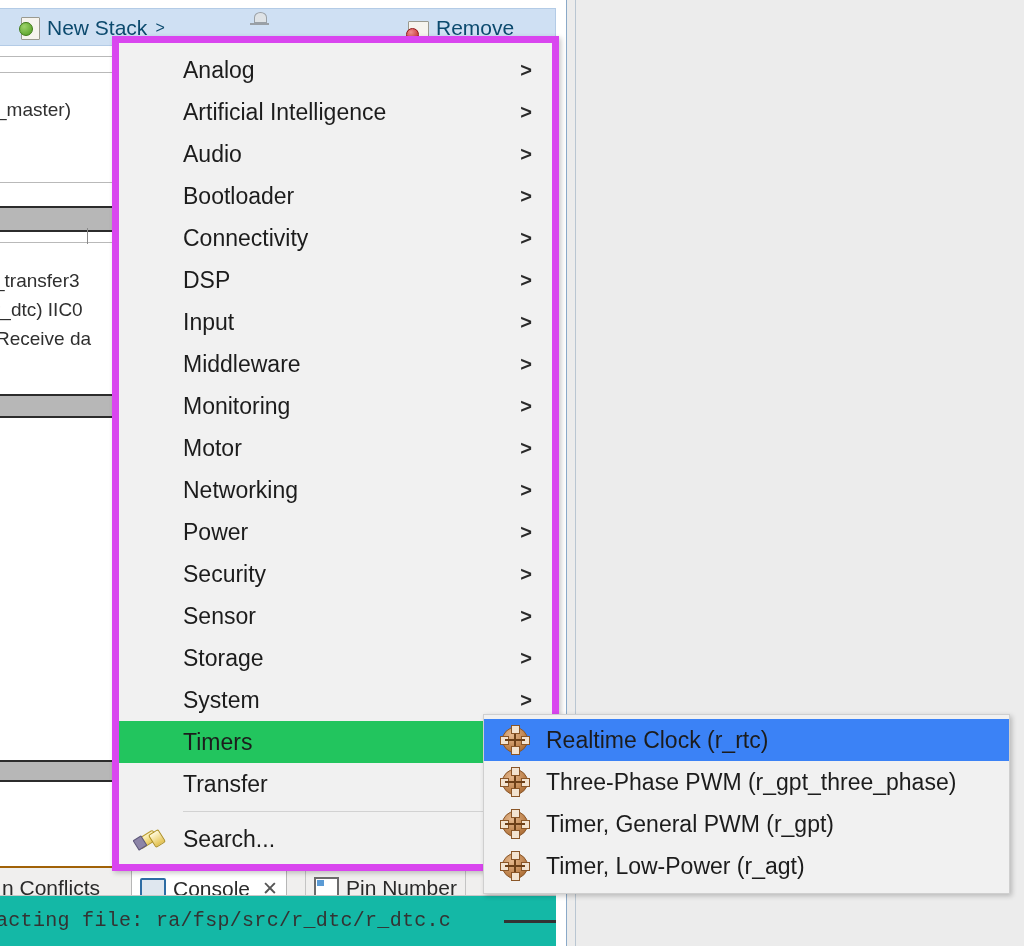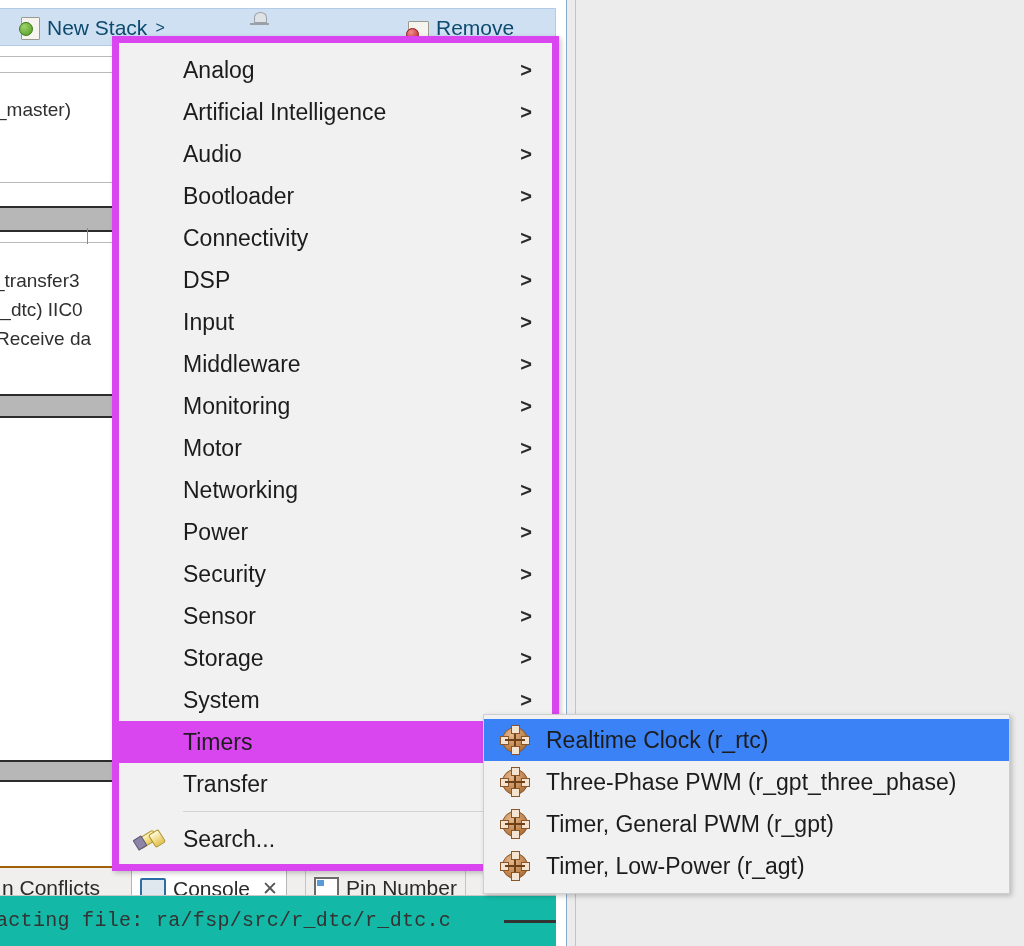--- a/index.html
+++ b/index.html
@@ -130,21 +130,21 @@
     position:absolute;left:112px;top:36px;width:447px;
     background:#f1f1f1;border:7px solid #d946ef;
     box-shadow:2px 2px 5px rgba(0,0,0,.22);
     box-sizing:border-box;padding:6px 0 4px 0;z-index:50;
   }
   .mi{
     position:relative;height:42px;display:flex;align-items:center;
     padding-left:64px;padding-right:16px;font-size:23px;color:#1c1c1c;
     box-sizing:border-box;cursor:default;white-space:nowrap;
   }
-  .mi.sel{background:#d946ef;}
+  .mi.sel{background:#22c55e;}
   .mi .arw{
     position:absolute;right:20px;top:50%;transform:translateY(-50%);
     font-size:20px;color:#2a2a2a;font-weight:700;
   }
   .msep{height:1px;background:#d2d2d2;margin:6px 22px 6px 64px;}
   .mi .sicon{position:absolute;left:16px;top:50%;transform:translateY(-50%);width:30px;height:26px;}
 
   
   .fl{position:relative;width:30px;height:26px;}
   .fl i{

